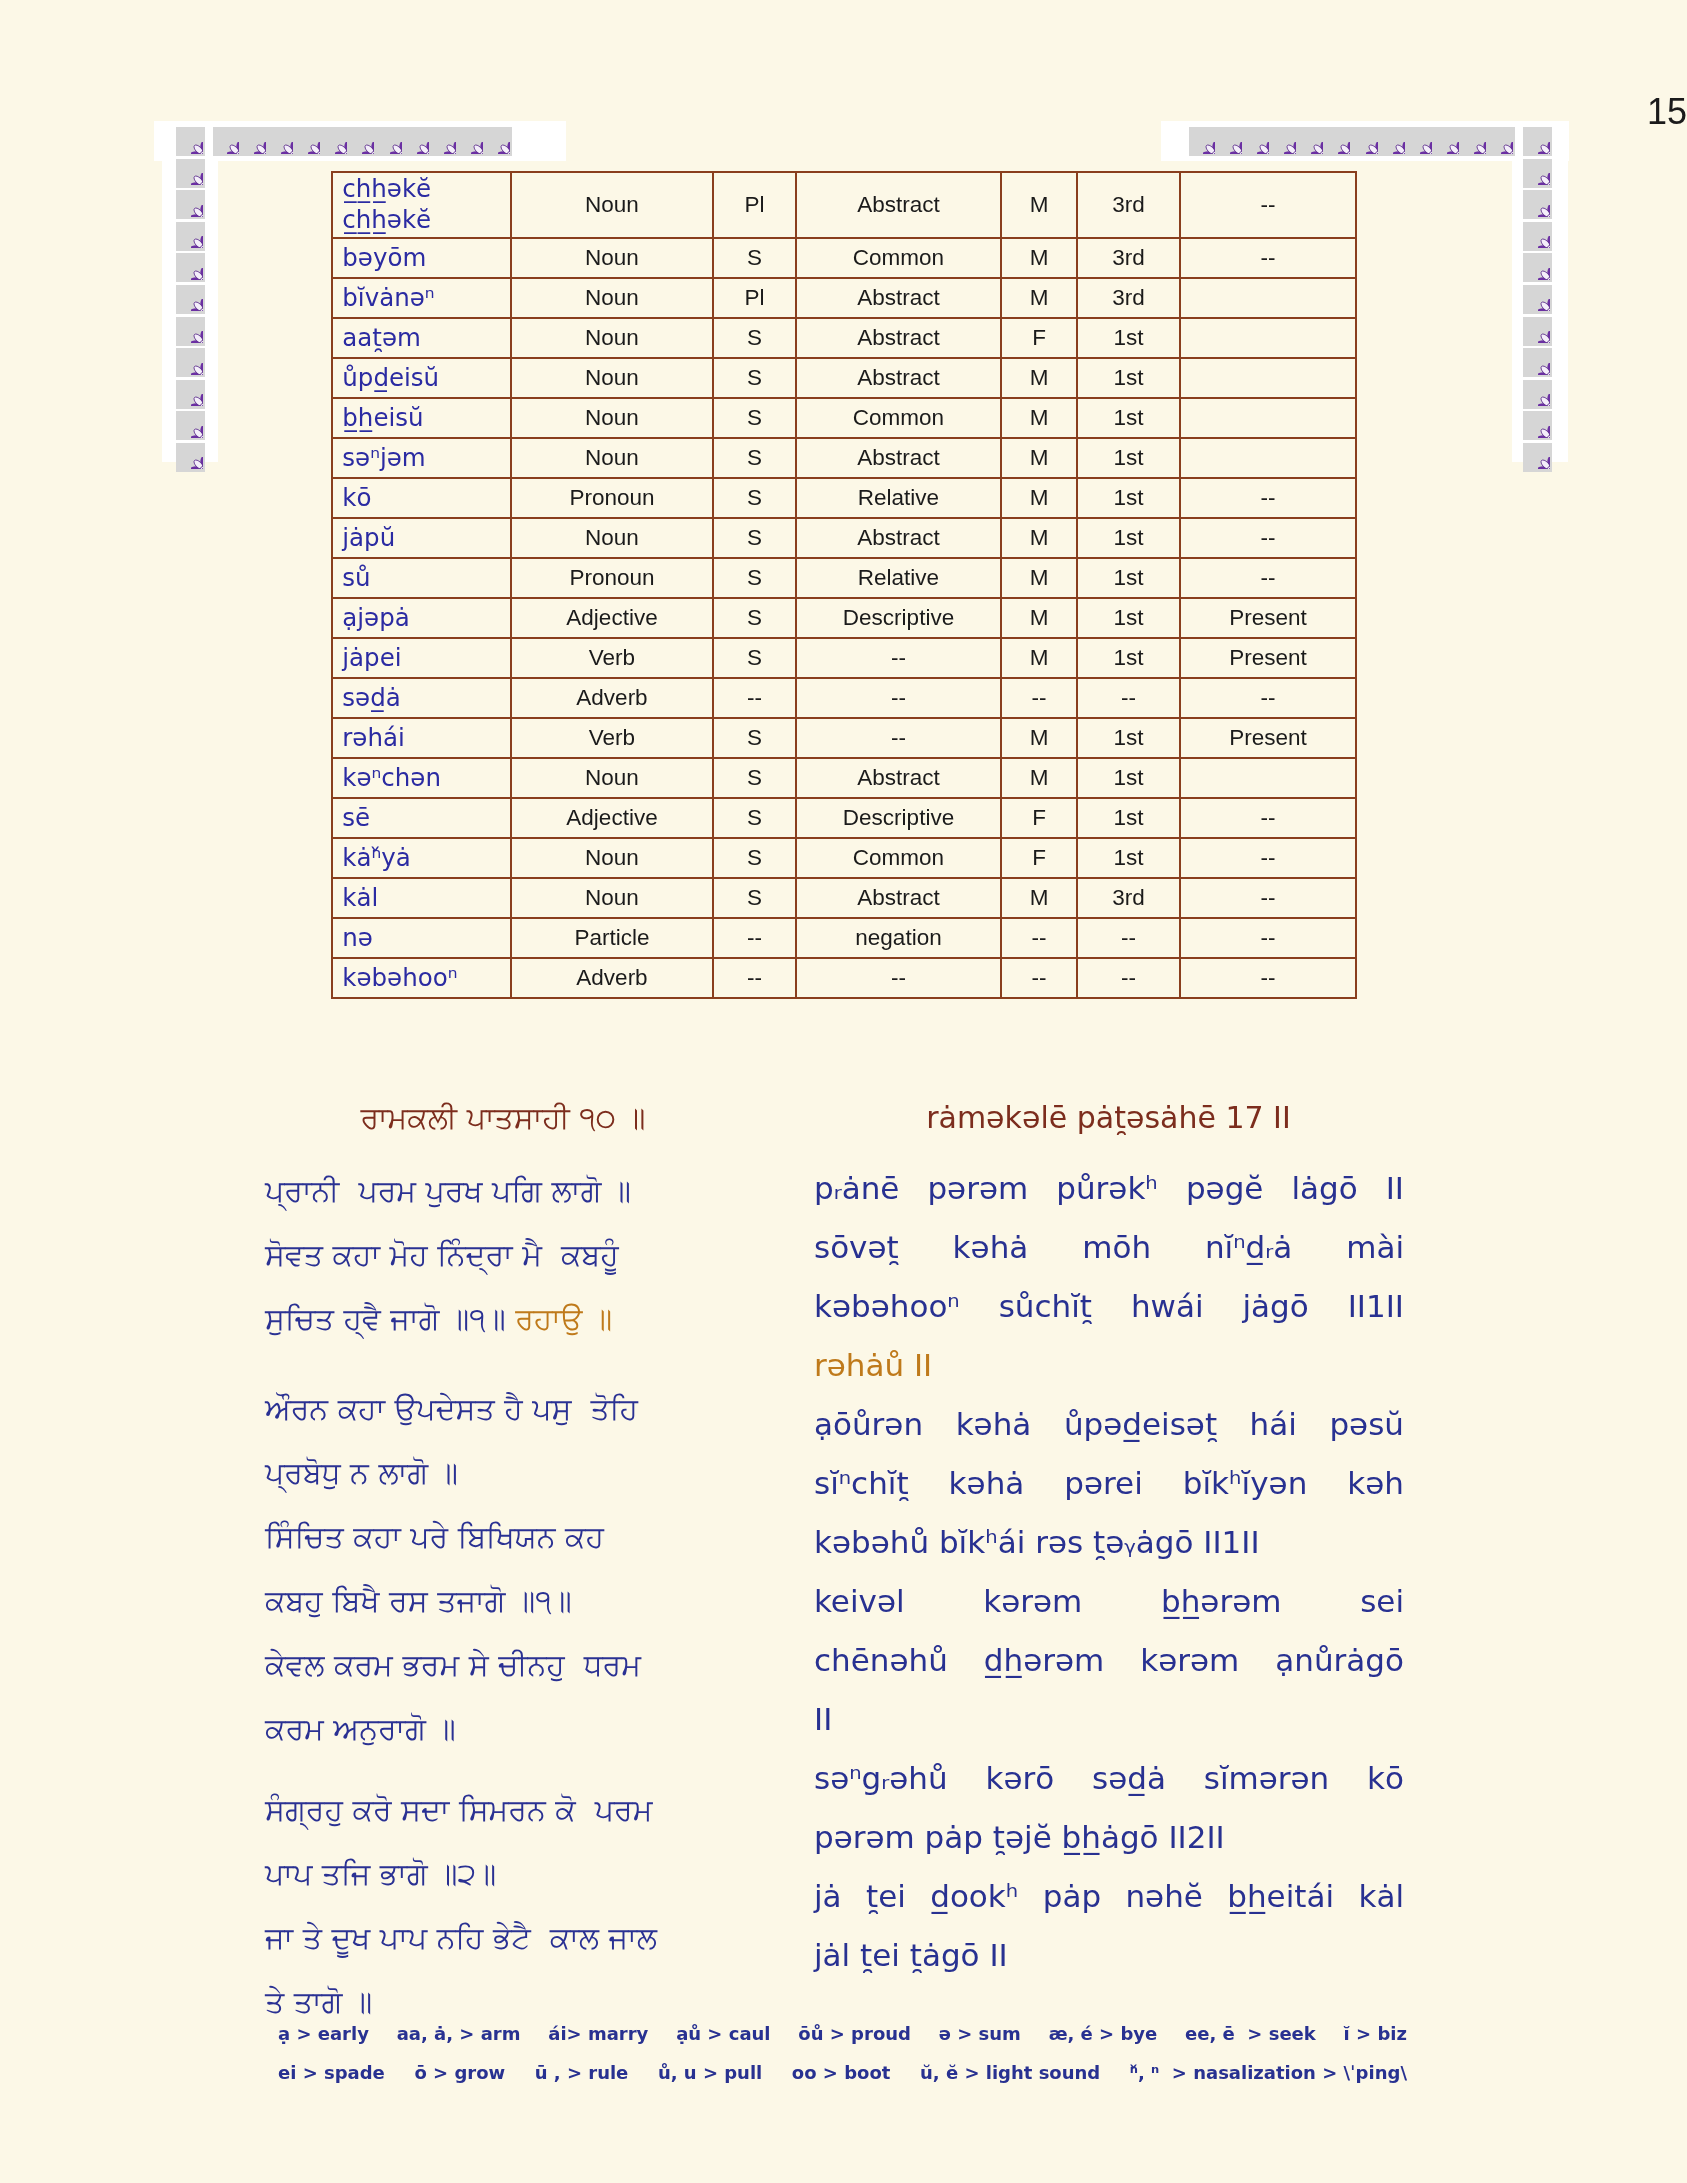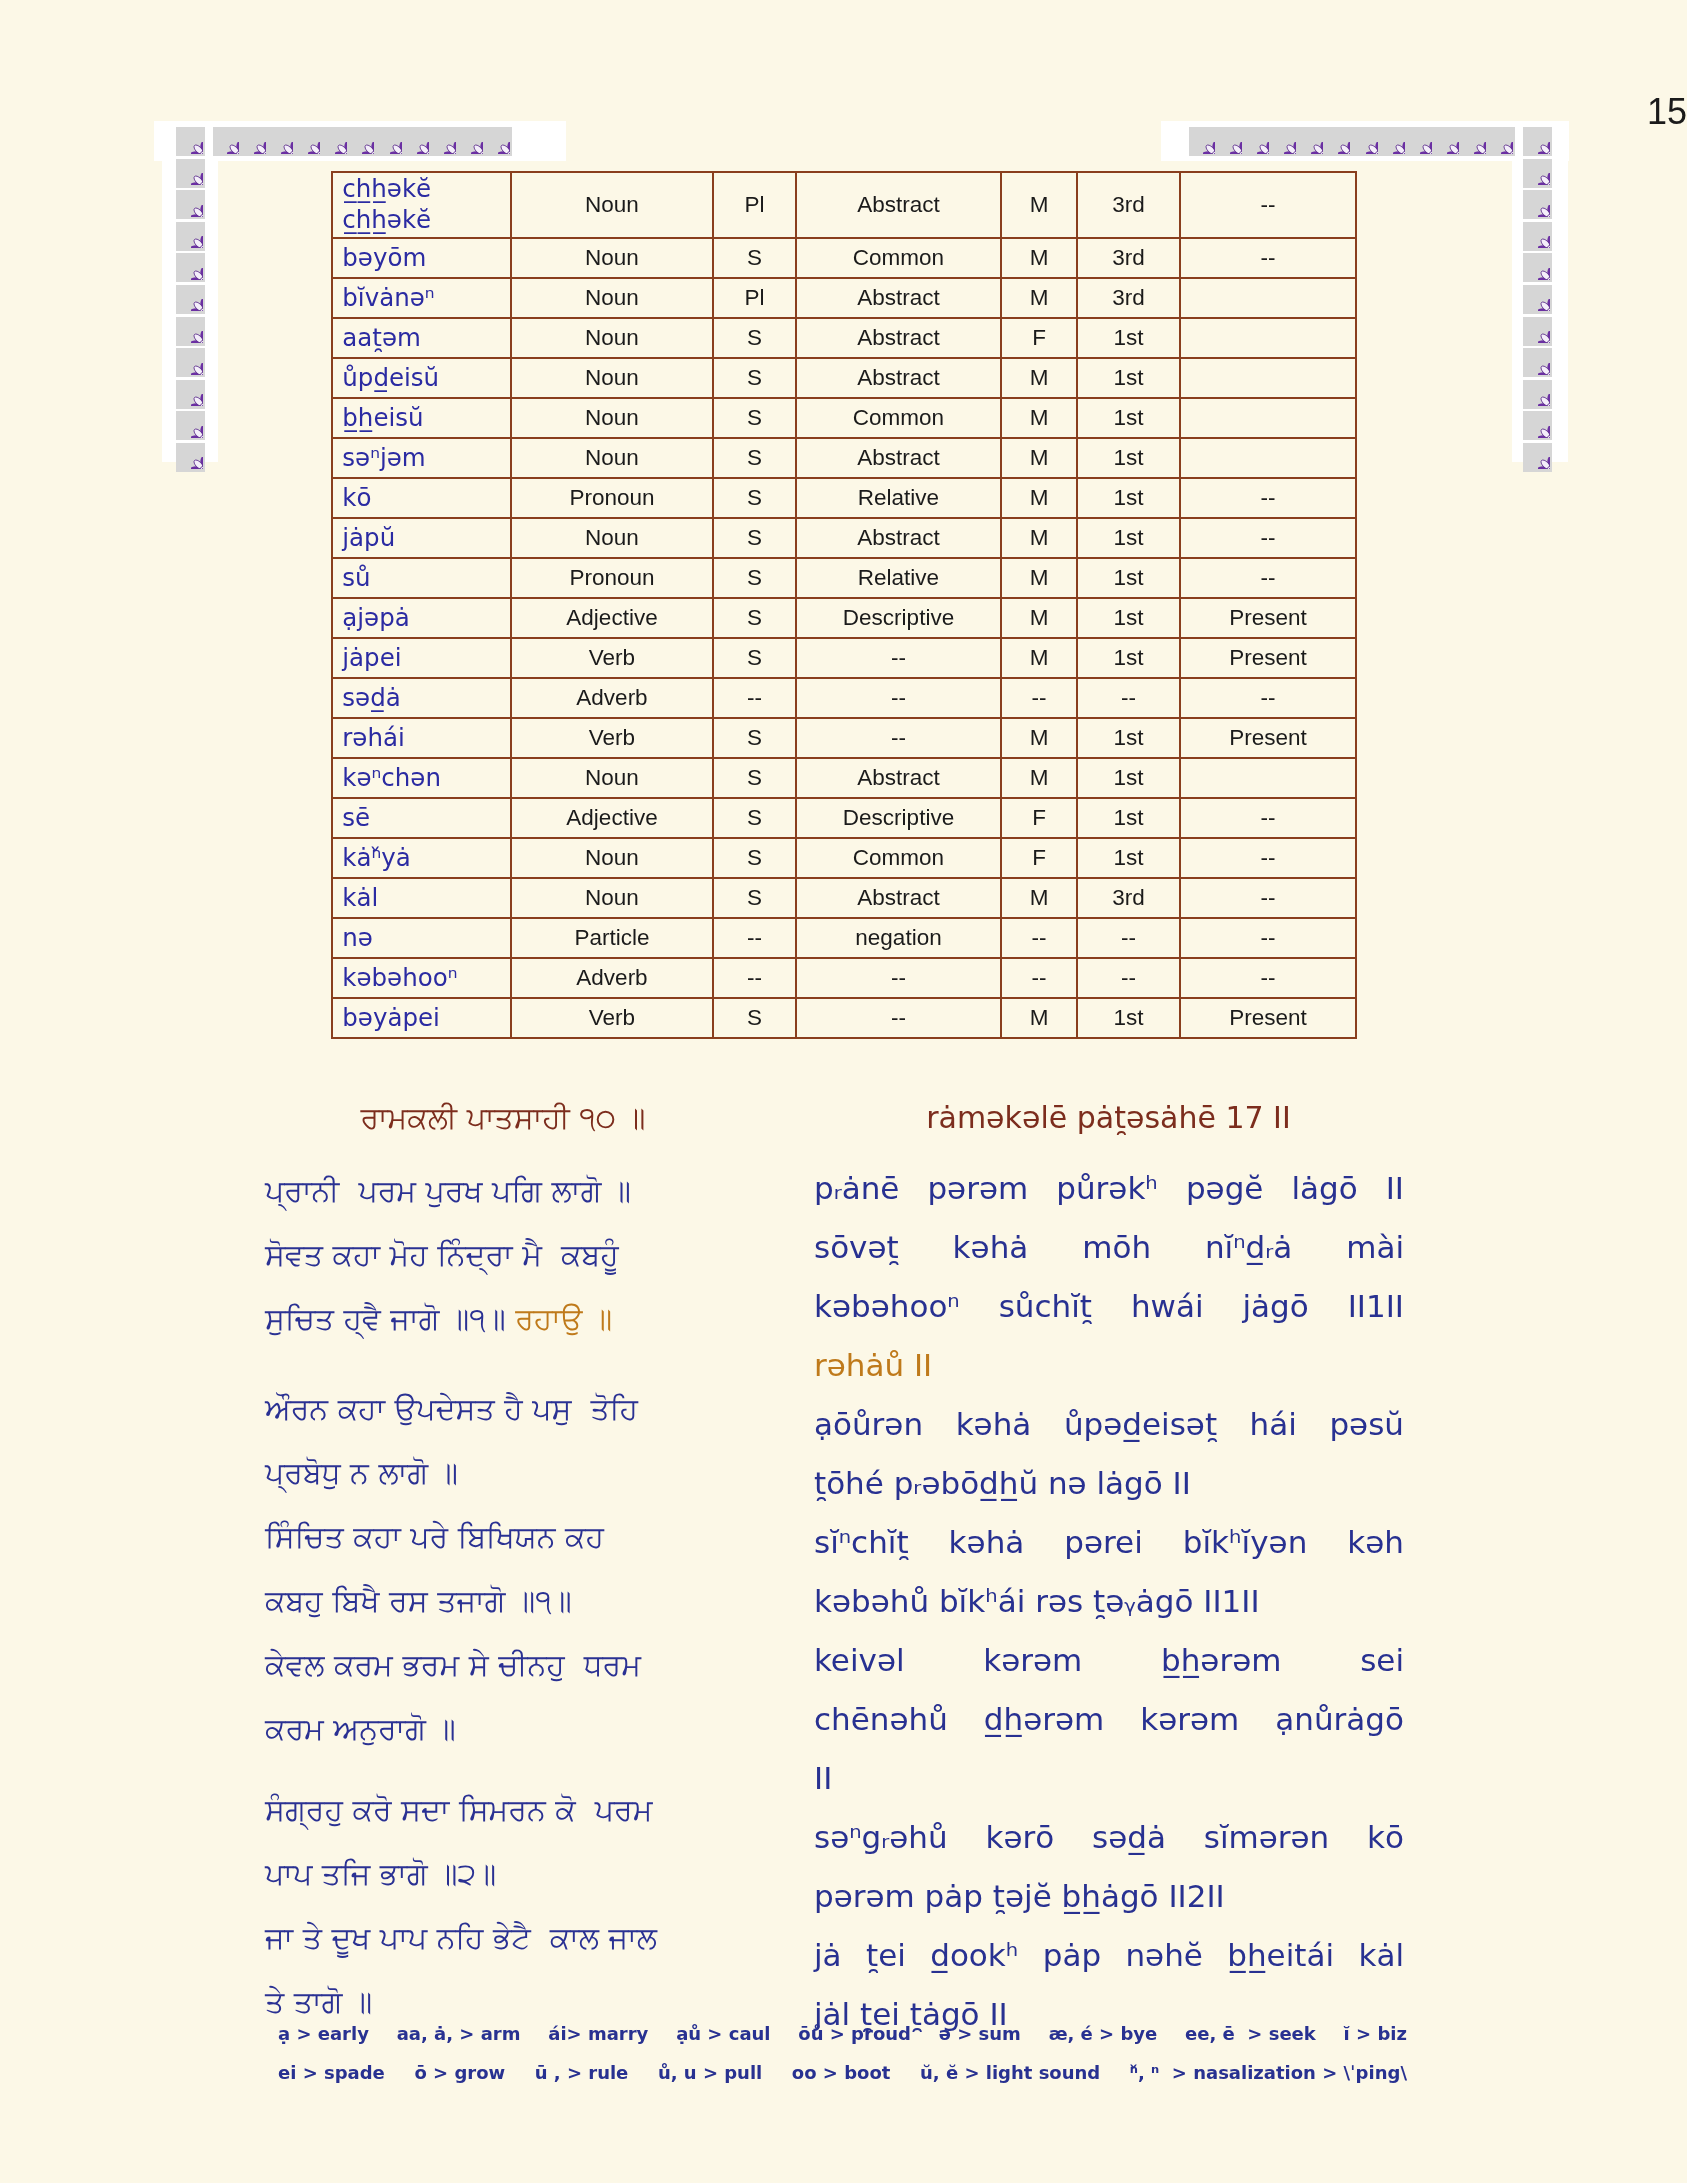--- a/index.html
+++ b/index.html
@@ -471,29 +471,20 @@
         </tr>
         <tr style="height: 40px;">
           <td class="word">kəbəhooⁿ</td>
           <td class="c">Adverb</td>
           <td class="c">--</td>
           <td class="c">--</td>
           <td class="c">--</td>
           <td class="c">--</td>
           <td class="c">--</td>
         </tr>
-        <tr style="height: 40px;">
-          <td class="word">bəyȧpei</td>
-          <td class="c">Verb</td>
-          <td class="c">S</td>
-          <td class="c">--</td>
-          <td class="c">M</td>
-          <td class="c">1st</td>
-          <td class="c">Present</td>
-        </tr>
       </tbody>
   </table>
 
   <div class="heading" id="g-heading">ਰਾਮਕਲੀ ਪਾਤਸਾਹੀ ੧੦ ॥</div>
   <div class="g-block" id="gb0">
       <div class="g-line"><span>ਪ੍ਰਾਨੀ  ਪਰਮ ਪੁਰਖ ਪਗਿ ਲਾਗੋ ॥</span></div>
       <div class="g-line"><span>ਸੋਵਤ ਕਹਾ ਮੋਹ ਨਿੰਦ੍ਰਾ ਮੈ  ਕਬਹੂੰ</span></div>
       <div class="g-line"><span>ਸੁਚਿਤ ਹ੍ਵੈ ਜਾਗੋ ॥੧॥ </span><span class="accent">ਰਹਾਉ ॥</span></div>
     </div>
   <div class="g-block" id="gb1">
@@ -511,21 +502,20 @@
       <div class="g-line"><span>ਤੇ ਤਾਗੋ ॥</span></div>
     </div>
 
   <div class="heading" id="t-heading">rȧməkəlē pȧt̯əsȧhē 17 II</div>
   <div id="t-lines">
       <div class="t-line j">pᵣȧnē pərəm půrəkʰ pəgĕ lȧgō II</div>
       <div class="t-line j">sōvət̯ kəhȧ mōh nĭⁿd̲ᵣȧ mài</div>
       <div class="t-line j">kəbəhooⁿ sůchĭt̯ hwái jȧgō II1II</div>
       <div class="t-line orange">rəhȧů II</div>
       <div class="t-line j">ạōůrən kəhȧ ůpəd̲eisət̯ hái pəsŭ</div>
-      <div class="t-line">t̯ōhé pᵣəbōd̲h̲ŭ nə lȧgō II</div>
       <div class="t-line j">sĭⁿchĭt̯ kəhȧ pərei bĭkʰĭyən kəh</div>
       <div class="t-line">kəbəhů bĭkʰái rəs t̯əᵧȧgō II1II</div>
       <div class="t-line j">keivəl kərəm b̲h̲ərəm sei</div>
       <div class="t-line j">chēnəhů d̲h̲ərəm kərəm ạnůrȧgō</div>
       <div class="t-line">II</div>
       <div class="t-line j">səⁿgᵣəhů kərō səd̲ȧ sĭmərən kō</div>
       <div class="t-line">pərəm pȧp t̯əjĕ b̲h̲ȧgō II2II</div>
       <div class="t-line j">jȧ t̯ei d̲ookʰ pȧp nəhĕ b̲h̲eitái kȧl</div>
       <div class="t-line">jȧl t̯ei t̯ȧgō II</div>
     </div>

